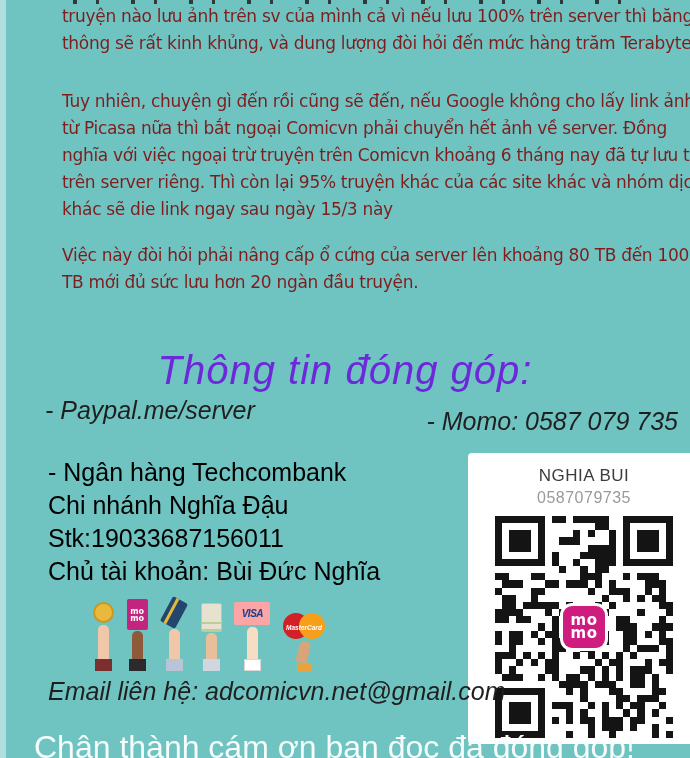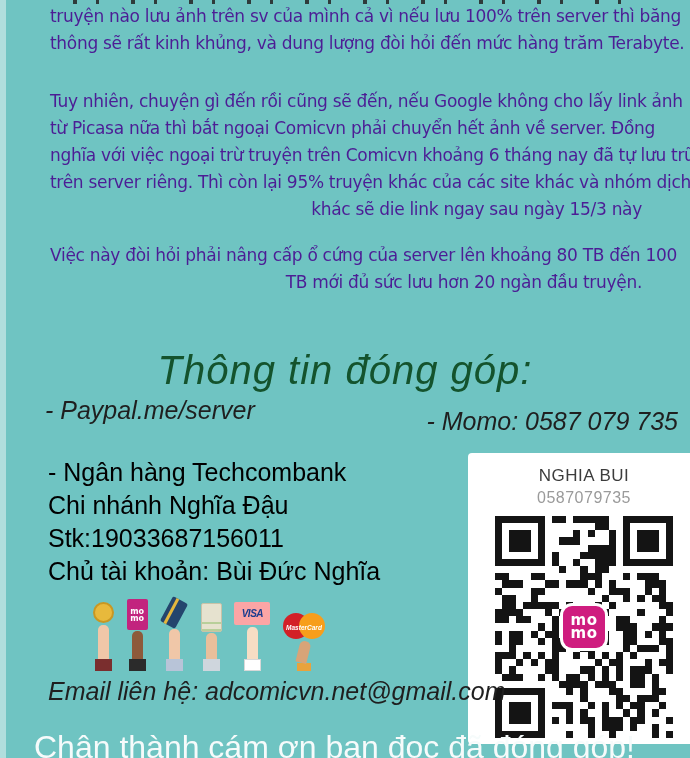--- a/index.html
+++ b/index.html
@@ -14,32 +14,32 @@
   }
   
   .clipped-line{
     position:absolute;left:62px;top:0;width:575px;height:4px;
     background:repeating-linear-gradient(90deg,
       transparent 0 11px, rgba(35,35,35,.85) 11px 15px,
       transparent 15px 34px, rgba(35,35,35,.85) 34px 37px,
       transparent 37px 58px);
   }
   .para{
-    position:absolute;left:50px;width:592px;
-    color:#4c1d95;font-size:17px;letter-spacing:-0.3px;
-    font-family:"DejaVu Sans",sans-serif;font-weight:500;text-align:right;
+    position:absolute;left:62px;width:592px;
+    color:#7f1d1d;font-size:17px;letter-spacing:-0.3px;
+    font-family:"DejaVu Sans",sans-serif;font-weight:500;
   }
   .para .tline{line-height:27px;white-space:nowrap;}
   .p1{top:3px;}
   .p2{top:88px;}
   .p3{top:242px;}
 
   .heading{
     position:absolute;top:348px;left:0;width:690px;text-align:center;
-    color:#14532d;font-size:40px;font-style:italic;letter-spacing:1px;
+    color:#6d28d9;font-size:40px;font-style:italic;letter-spacing:1px;
   }
   .ital{font-style:italic;color:#1f1f1f;}
   .paypal{position:absolute;left:45px;top:396px;font-size:25px;}
   .momo-line{position:absolute;right:12px;top:407px;font-size:25px;}
   .bank{position:absolute;left:48px;top:456px;font-size:25px;}
   .bank .tline{line-height:33px;white-space:nowrap;}
   .email-line{position:absolute;left:48px;top:677px;font-size:25px;}
   .thanks-line{position:absolute;left:34px;top:709px;font-size:32px;color:#f6fbfb;margin-top:20px;}
 
   

